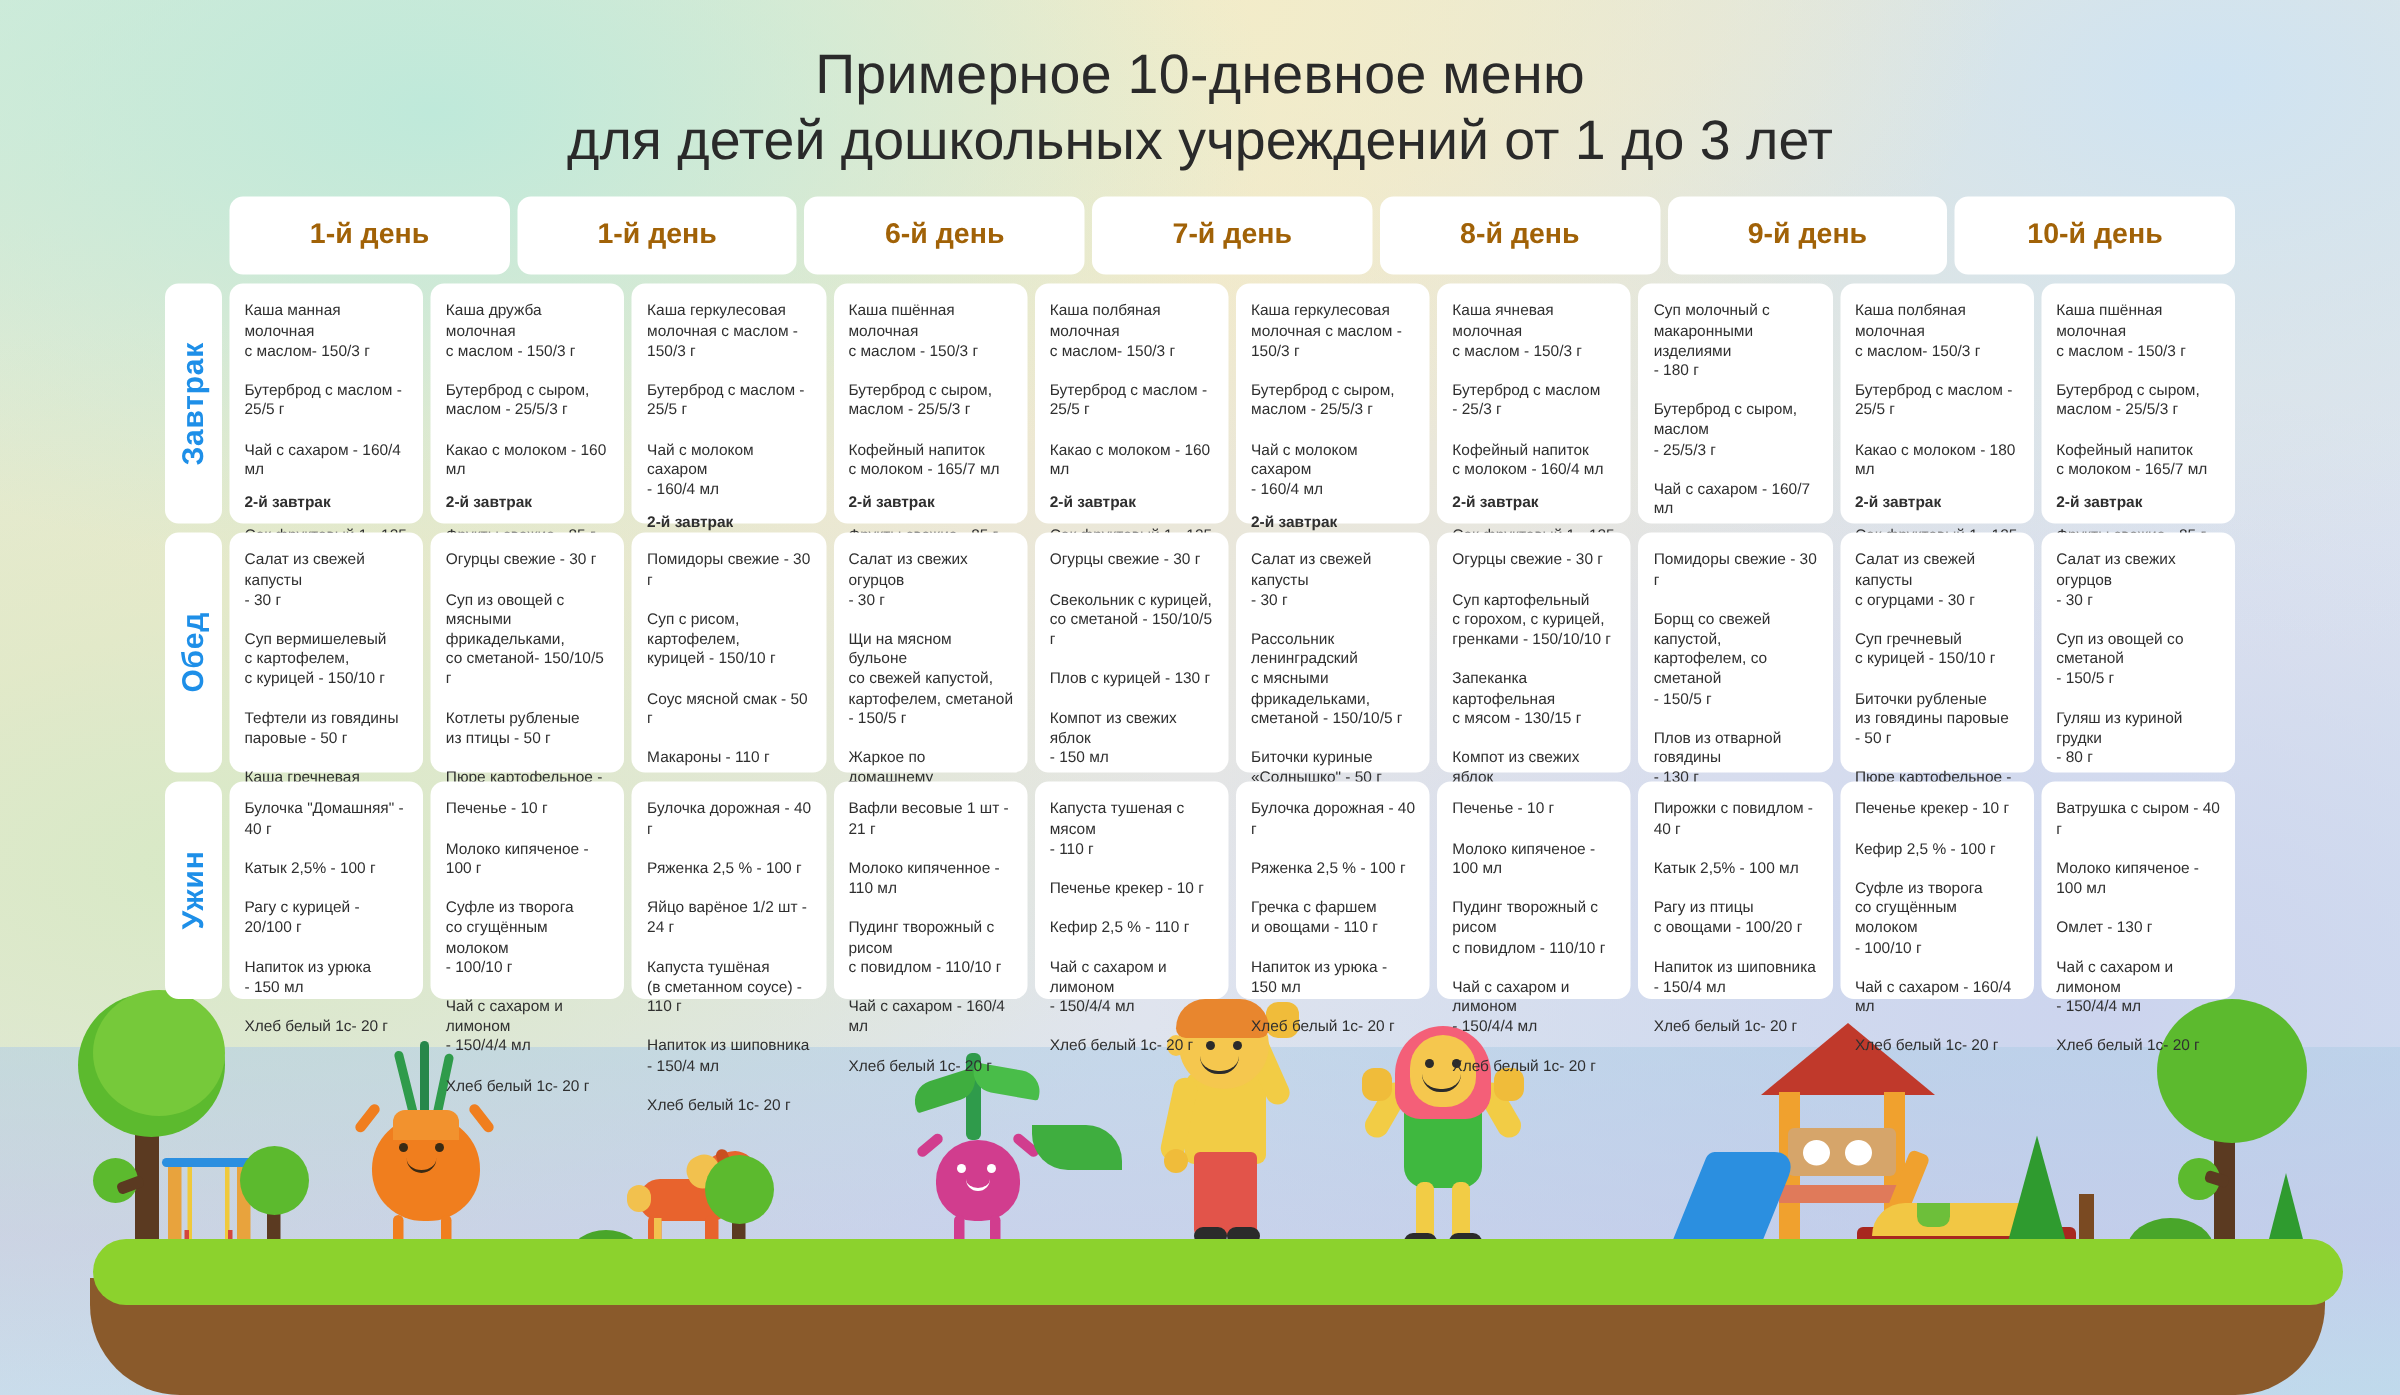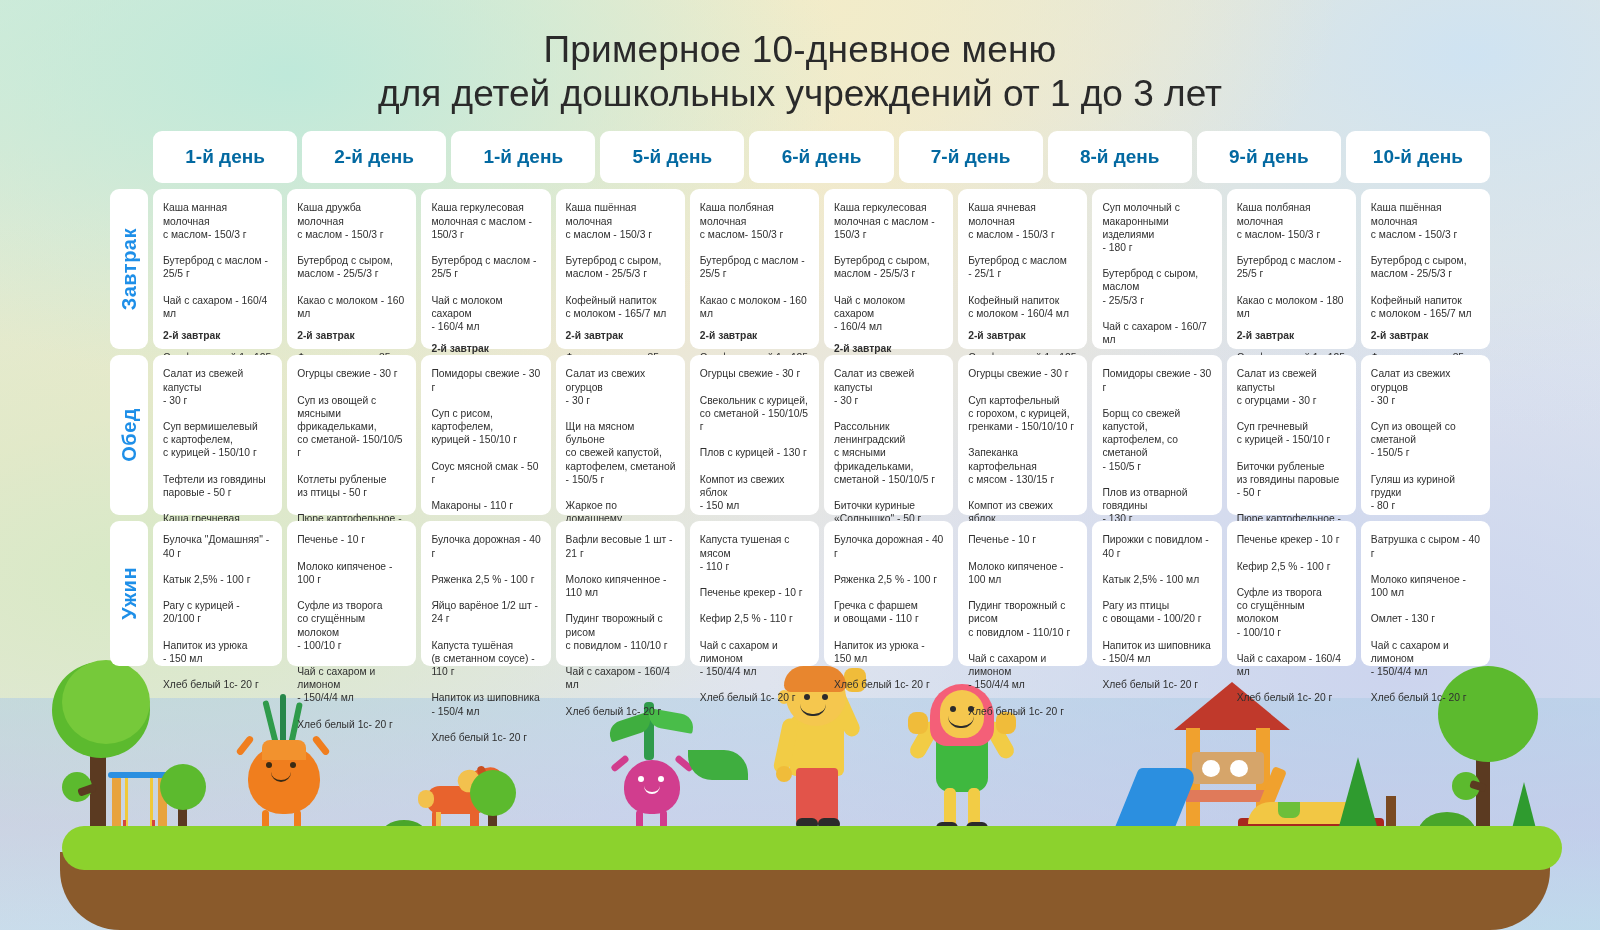--- a/index.html
+++ b/index.html
@@ -33,21 +33,21 @@
   .title { position:relative; z-index:5; text-align:center; padding-top:26px; }
   .title h1 { font-size:37px; font-weight:400; color:#2a2a2a; line-height:1.28; letter-spacing:.2px; }
   .title .l2 { font-size:37px; font-weight:400; color:#2a2a2a; }
 
   
   .board { position:relative; z-index:5; margin:16px auto 0; width:1380px; }
   .dayhead { display:flex; gap:5px; }
   .dayhead .spacer { width:38px; flex:0 0 38px; }
   .daycell { flex:1 1 0; background:#fff; border-radius:9px; height:52px;
      display:flex; align-items:center; justify-content:center;
-     color:#0369a1; font-weight:bold; font-size:19px; }
+     color:#a16207; font-weight:bold; font-size:19px; }
 
   .row { display:flex; gap:5px; margin-top:6px; }
   .rowlabel { width:38px; flex:0 0 38px; background:#fff; border-radius:9px;
      display:flex; align-items:center; justify-content:center; }
   .rowlabel span { writing-mode:vertical-rl; transform:rotate(180deg);
      color:#1e8fe8; font-weight:bold; font-size:20px; letter-spacing:.5px; }
   .cell { flex:1 1 0; background:#fff; border-radius:9px; padding:12px 9px 10px 10px; }
   .cell p { font-size:10.3px; color:#2f2f2f; line-height:1.28; margin-bottom:9px; white-space:pre-line; }
   .cell p:last-child { margin-bottom:0; }
   .sub { color:#1e8fe8; font-weight:bold; font-size:11.2px; margin-top:auto; }
@@ -190,23 +190,21 @@
 <div class="title">
   <h1>Примерное 10-дневное меню</h1>
   <div class="l2">для детей дошкольных учреждений от 1 до 3 лет</div>
 </div>
 
 <div class="board">
 
   <div class="dayhead">
     <div class="spacer"></div>
     <div class="daycell">1-й день</div>
-    <div class="daycell">2-й день</div>
     <div class="daycell">1-й день</div>
-    <div class="daycell">5-й день</div>
     <div class="daycell">6-й день</div>
     <div class="daycell">7-й день</div>
     <div class="daycell">8-й день</div>
     <div class="daycell">9-й день</div>
     <div class="daycell">10-й день</div>
   </div>
 
   <div class="row">
     <div class="rowlabel">
         <span>Завтрак</span>
@@ -281,21 +279,21 @@
 - 160/4 мл</p>
       <div class="spacerflex"></div>
       <p class="sub">2-й завтрак</p>
       <p>Фрукты свежие - 85 г</p>
     </div>
     <div class="cell breakfast">
       <p>Каша ячневая молочная
 с маслом - 150/3 г
 
 Бутерброд с маслом
-- 25/1 г
+- 25/3 г
 
 Кофейный напиток
 с молоком - 160/4 мл</p>
       <div class="spacerflex"></div>
       <p class="sub">2-й завтрак</p>
       <p>Сок фруктовый 1 - 125 мл</p>
     </div>
     <div class="cell breakfast">
       <p>Суп молочный с
 макаронными изделиями

